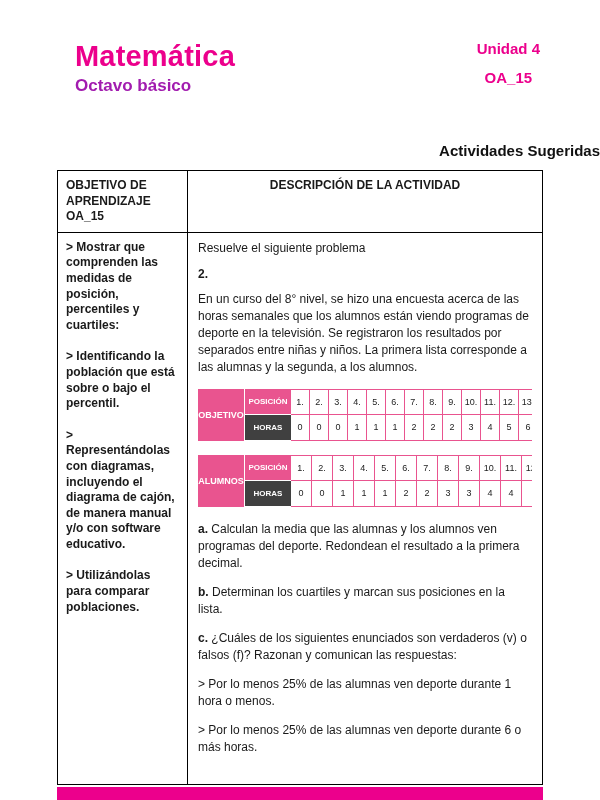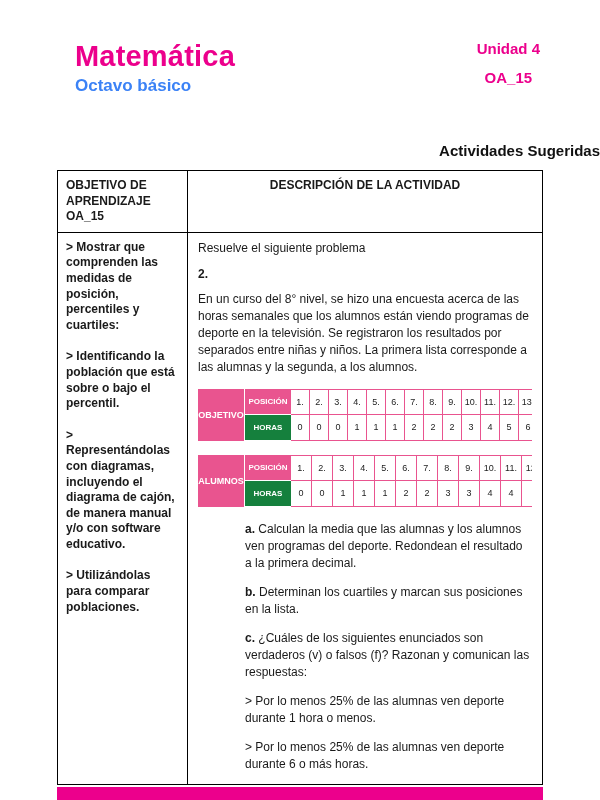--- a/index.html
+++ b/index.html
@@ -1,21 +1,21 @@
 <!DOCTYPE html>
 <html><head>
 <meta charset="utf-8">
 <style>
   * { margin:0; padding:0; box-sizing:border-box; }
   html,body { background:#ffffff; font-family:"Liberation Sans", sans-serif; color:#1a1a1a; }
   .page { position:relative; width:600px; height:800px; background:#ffffff; overflow:hidden; }
 
   .doc-header { position:absolute; top:40px; left:75px; }
   .subject { color:#EC008C; font-size:29px; font-weight:bold; letter-spacing:0.2px; }
-  .grade { color:#3b82f6; font-size:17px; font-weight:bold; margin-top:3px; }
+  .grade { color:#a21caf; font-size:17px; font-weight:bold; margin-top:3px; }
 
   .unit-block { position:absolute; top:40px; right:60px; text-align:center; }
   .unit { color:#EC008C; font-size:15px; font-weight:bold; }
   .oa { color:#EC008C; font-size:15px; font-weight:bold; margin-top:12px; }
 
   .page-title { position:absolute; top:142px; left:0; width:100%; text-align:right;
                 font-size:15px; font-weight:bold; color:#111; }
 
   .main-table { position:absolute; top:170px; left:57px; width:486px; height:615px;
                 border:1px solid #000; display:flex; flex-direction:column; background:#fff; }
@@ -25,33 +25,33 @@
   .col2 { flex:1 1 auto; padding:7px 10px; min-width:0; }
   .th { font-weight:bold; font-size:12px; line-height:1.3; }
   .th-center { text-align:center; }
 
   .objectives p { font-weight:bold; font-size:12px; line-height:1.3; margin-bottom:16px; }
 
   .activity { font-size:12px; line-height:1.42; }
   .activity .intro { margin-bottom:9px; }
   .activity .num { font-weight:bold; margin-bottom:8px; }
   .activity .prob { margin-bottom:13px; }
-  .activity .item { margin-bottom:12px;margin-left:47px; }
+  .activity .item { margin-bottom:12px; }
   .activity .item b { font-weight:bold; }
 
   .mini-table { display:flex; width:100%; overflow:hidden; margin:0 0 14px 0; }
   .mt-label { flex:0 0 46px; background:#E9548F; color:#fff; font-weight:bold; font-size:9px;
               display:flex; align-items:center; justify-content:center; margin-right:1px; }
   .mt-rows { flex:1 1 auto; min-width:0; overflow:hidden; }
   .mt-row { display:flex; height:26px; }
   .mt-rowheader { flex:0 0 46px; color:#fff; font-weight:bold; font-size:8px;
                   display:flex; align-items:center; justify-content:center;
                   border-bottom:1px solid #fff; }
   .mt-rowheader.pink { background:#E9548F; }
-  .mt-rowheader.gray { background:#15803d; }
+  .mt-rowheader.gray { background:#404040; }
   .mt-cell { flex:0 0 19px; border:1px solid #E9548F; border-left:none; background:#fff;
              font-size:9px; color:#222; display:flex; align-items:center; justify-content:center; }
   .mt-row + .mt-row .mt-cell { border-top:none; }
   [data-table-index="1"] .mt-cell { flex:0 0 21px; }
 
   .footer-bar { position:absolute; left:57px; bottom:0; width:486px; height:13px; background:#EC008C; }
 </style>
 </head>
 <body>
 

